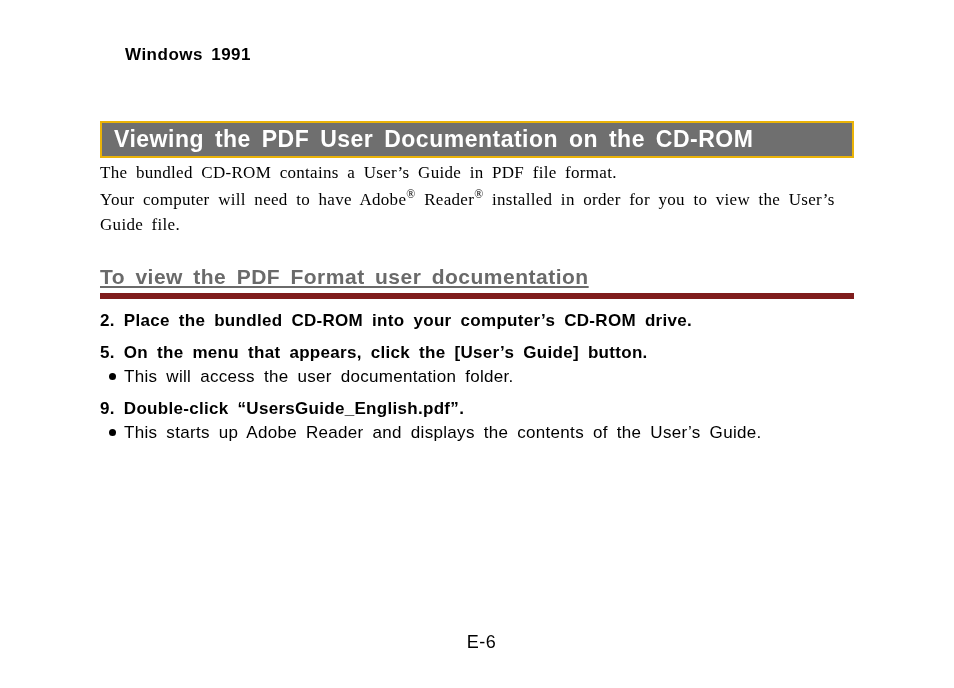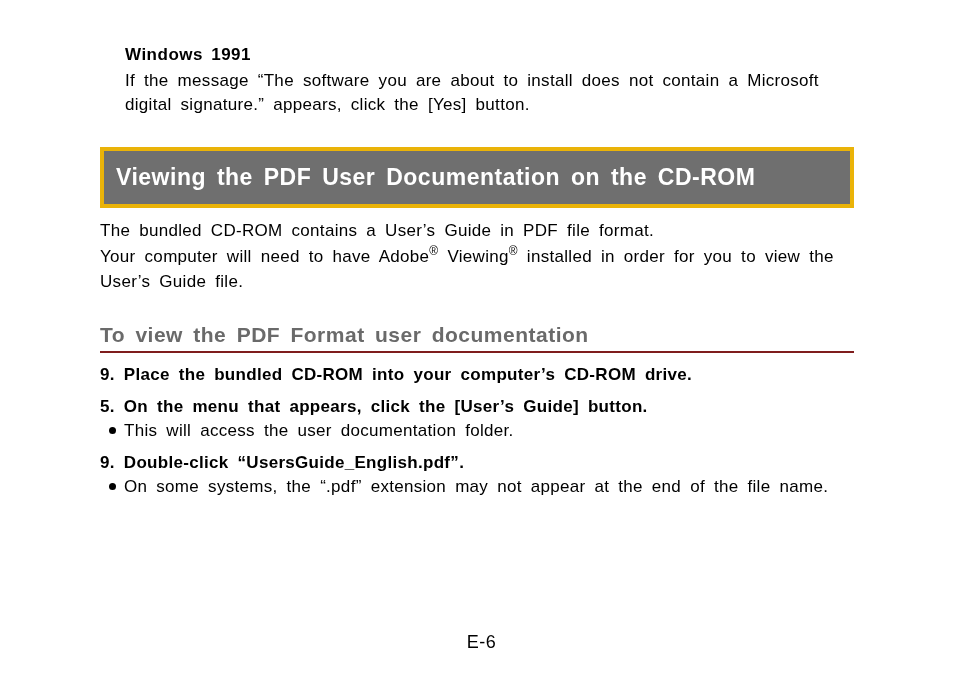--- a/index.html
+++ b/index.html
@@ -29,44 +29,46 @@
       font-size: 17px;
       margin-left: 25px;
       margin-top: 4px;
       line-height: 1.4;
       letter-spacing: 0.3px;
       word-spacing: 4px;
     }
     .section-header {
       background: #6f6f6f;
       color: #ffffff;
-      padding: 13px 12px;
+      padding: 3px 12px;
       font-size: 23px;
       font-weight: bold;
-      margin-top: 30px;
-      border: 4px solid #eab308;
+      margin-top: 56px;
+      border: 2px solid #eab308;
       letter-spacing: 0.5px;
       word-spacing: 4px;
     }
     .section-intro {
       font-size: 17px;
-      margin-top: 10px;
+      margin-top: 2px;
       line-height: 1.5;
       letter-spacing: 0.3px;
       word-spacing: 4px;
+      font-family: Liberation Serif, serif;
     }
     .sub-heading {
       font-size: 21px;
       font-weight: bold;
       color: #6a6a6a;
       margin-top: 28px;
       padding-bottom: 4px;
-      border-bottom: 2px solid #7f1d1d;
+      border-bottom: 6px solid #7f1d1d;
       letter-spacing: 0.5px;
       word-spacing: 4px;
+      text-decoration: underline;
     }
     .step {
       font-weight: bold;
       font-size: 17px;
       margin-top: 12px;
       letter-spacing: 0.3px;
       word-spacing: 4px;
     }
     .bullet-line {
       font-size: 17px;
@@ -98,40 +100,39 @@
       font-size: 0.7em;
       vertical-align: super;
     }
   </style>
 </head>
 <body>
 
 <div class="content">
 
   <div class="os-heading">Windows 1991</div>
-  <div class="os-instruction">If the message “The software you are about to install does not contain a Microsoft digital signature.” appears, click the [Yes] button.</div>
 
   <div class="section-header">Viewing the PDF User Documentation on the CD-ROM</div>
 
   <div class="section-intro">
     <span>The bundled CD-ROM contains a User’s Guide in PDF file format.</span><br>
-    <span>Your computer will need to have Adobe</span><sup>®</sup><span> Viewing</span><sup>®</sup><span> installed in order for you to view the User’s Guide file.</span>
+    <span>Your computer will need to have Adobe</span><sup>®</sup><span> Reader</span><sup>®</sup><span> installed in order for you to view the User’s Guide file.</span>
   </div>
 
   <div class="sub-heading">To view the PDF Format user documentation</div>
 
-  <div class="step">9.  Place the bundled CD-ROM into your computer’s CD-ROM drive.</div>
+  <div class="step">2.  Place the bundled CD-ROM into your computer’s CD-ROM drive.</div>
 
   <div class="step">5.  On the menu that appears, click the [User’s Guide] button.</div>
   <div class="bullet-line">
     <span class="bullet-dot"></span>
     <span>This will access the user documentation folder.</span>
   </div>
 
   <div class="step">9.  Double-click “UsersGuide_English.pdf”.</div>
   <div class="bullet-line">
     <span class="bullet-dot"></span>
-    <span>On some systems, the “.pdf” extension may not appear at the end of the file name.</span>
+    <span>This starts up Adobe Reader and displays the contents of the User’s Guide.</span>
   </div>
 
 </div>
 
 <div class="page-number">E-6</div>
 
 </body></html>

